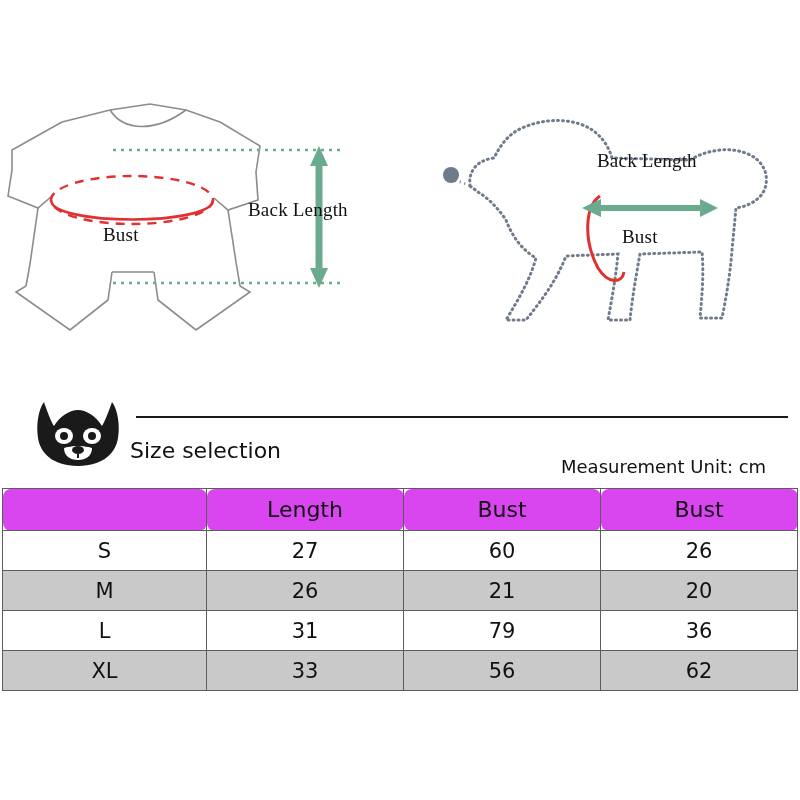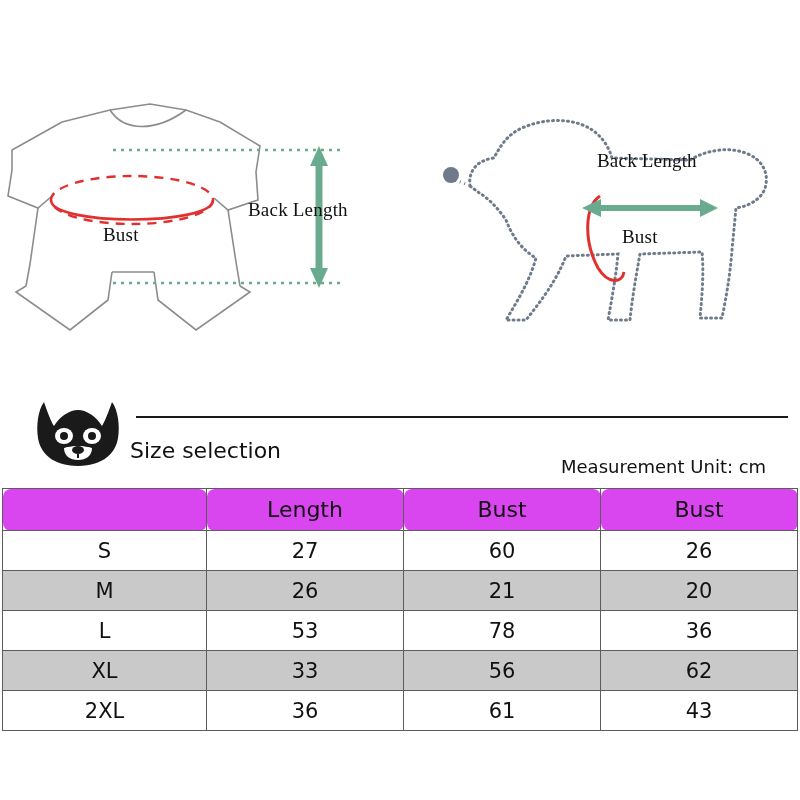--- a/index.html
+++ b/index.html
@@ -243,32 +243,26 @@
         <td>26</td>
       </tr>
       <tr>
         <td>M</td>
         <td>26</td>
         <td>21</td>
         <td>20</td>
       </tr>
       <tr>
         <td>L</td>
-        <td>53</td>
-        <td>78</td>
+        <td>31</td>
+        <td>79</td>
         <td>36</td>
       </tr>
       <tr>
         <td>XL</td>
         <td>33</td>
         <td>56</td>
         <td>62</td>
       </tr>
-      <tr>
-        <td>2XL</td>
-        <td>36</td>
-        <td>61</td>
-        <td>43</td>
-      </tr>
     </tbody>
   </table>
 
 </div>
 
 </body></html>

